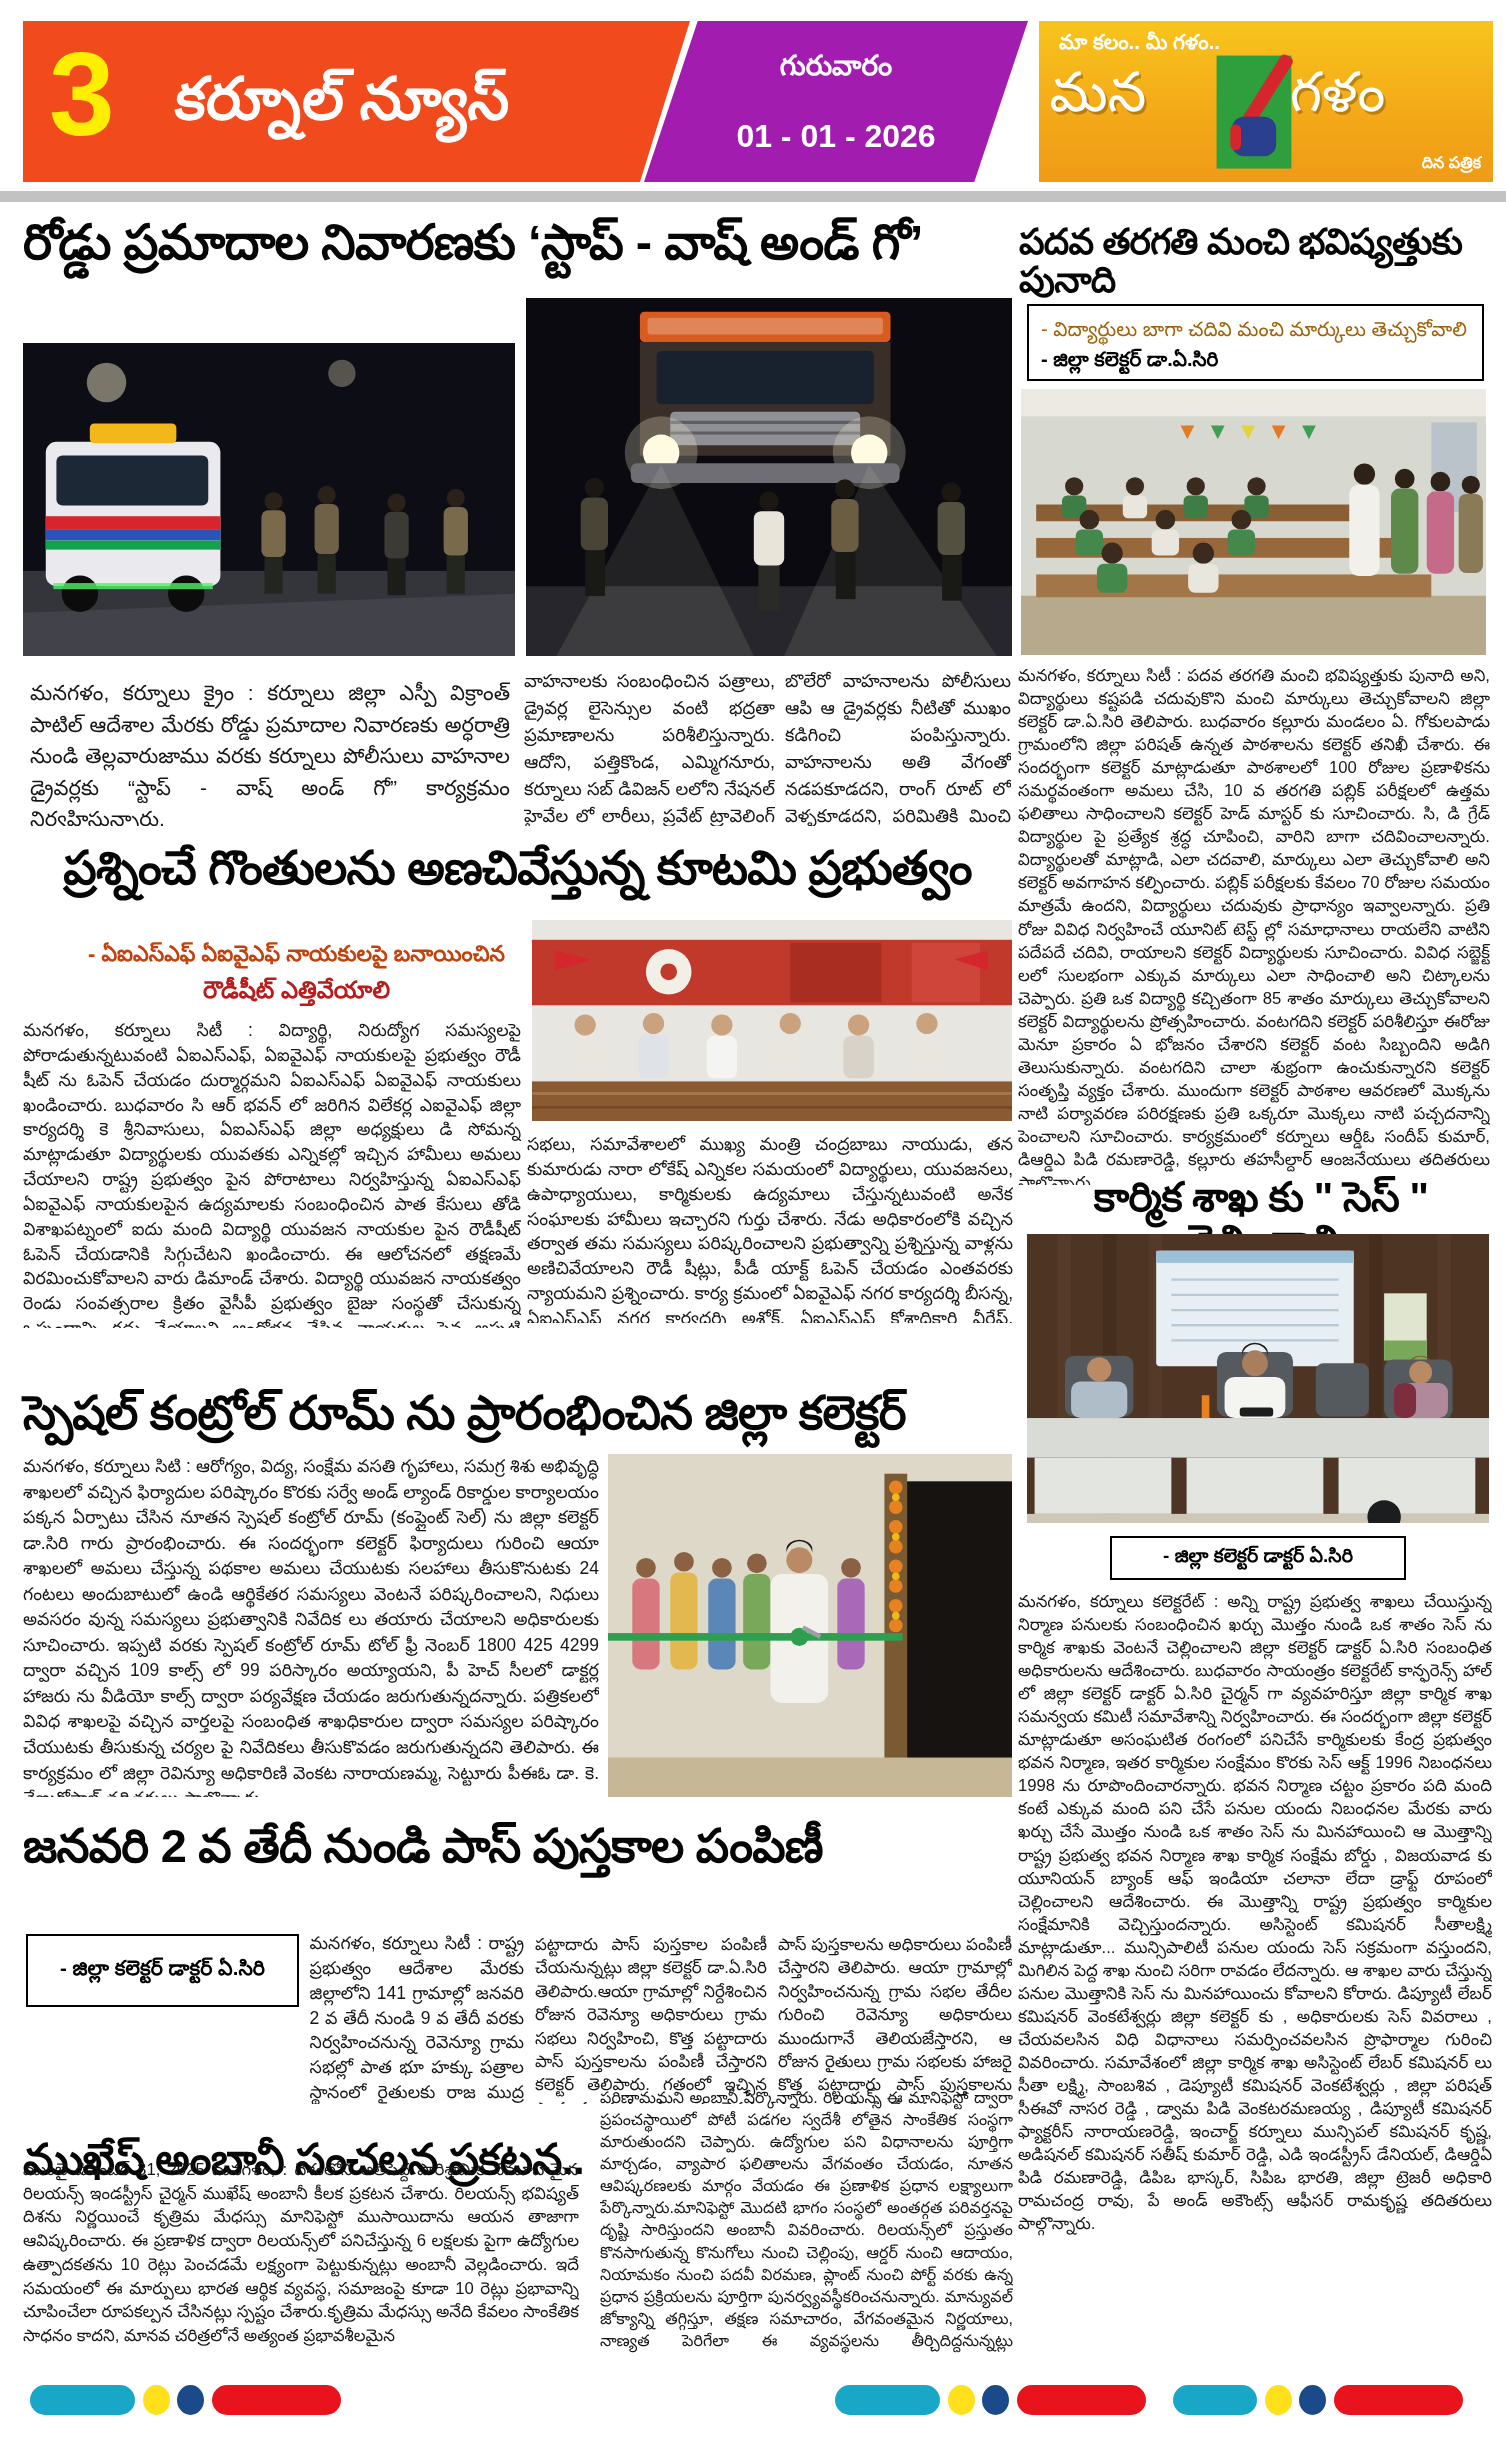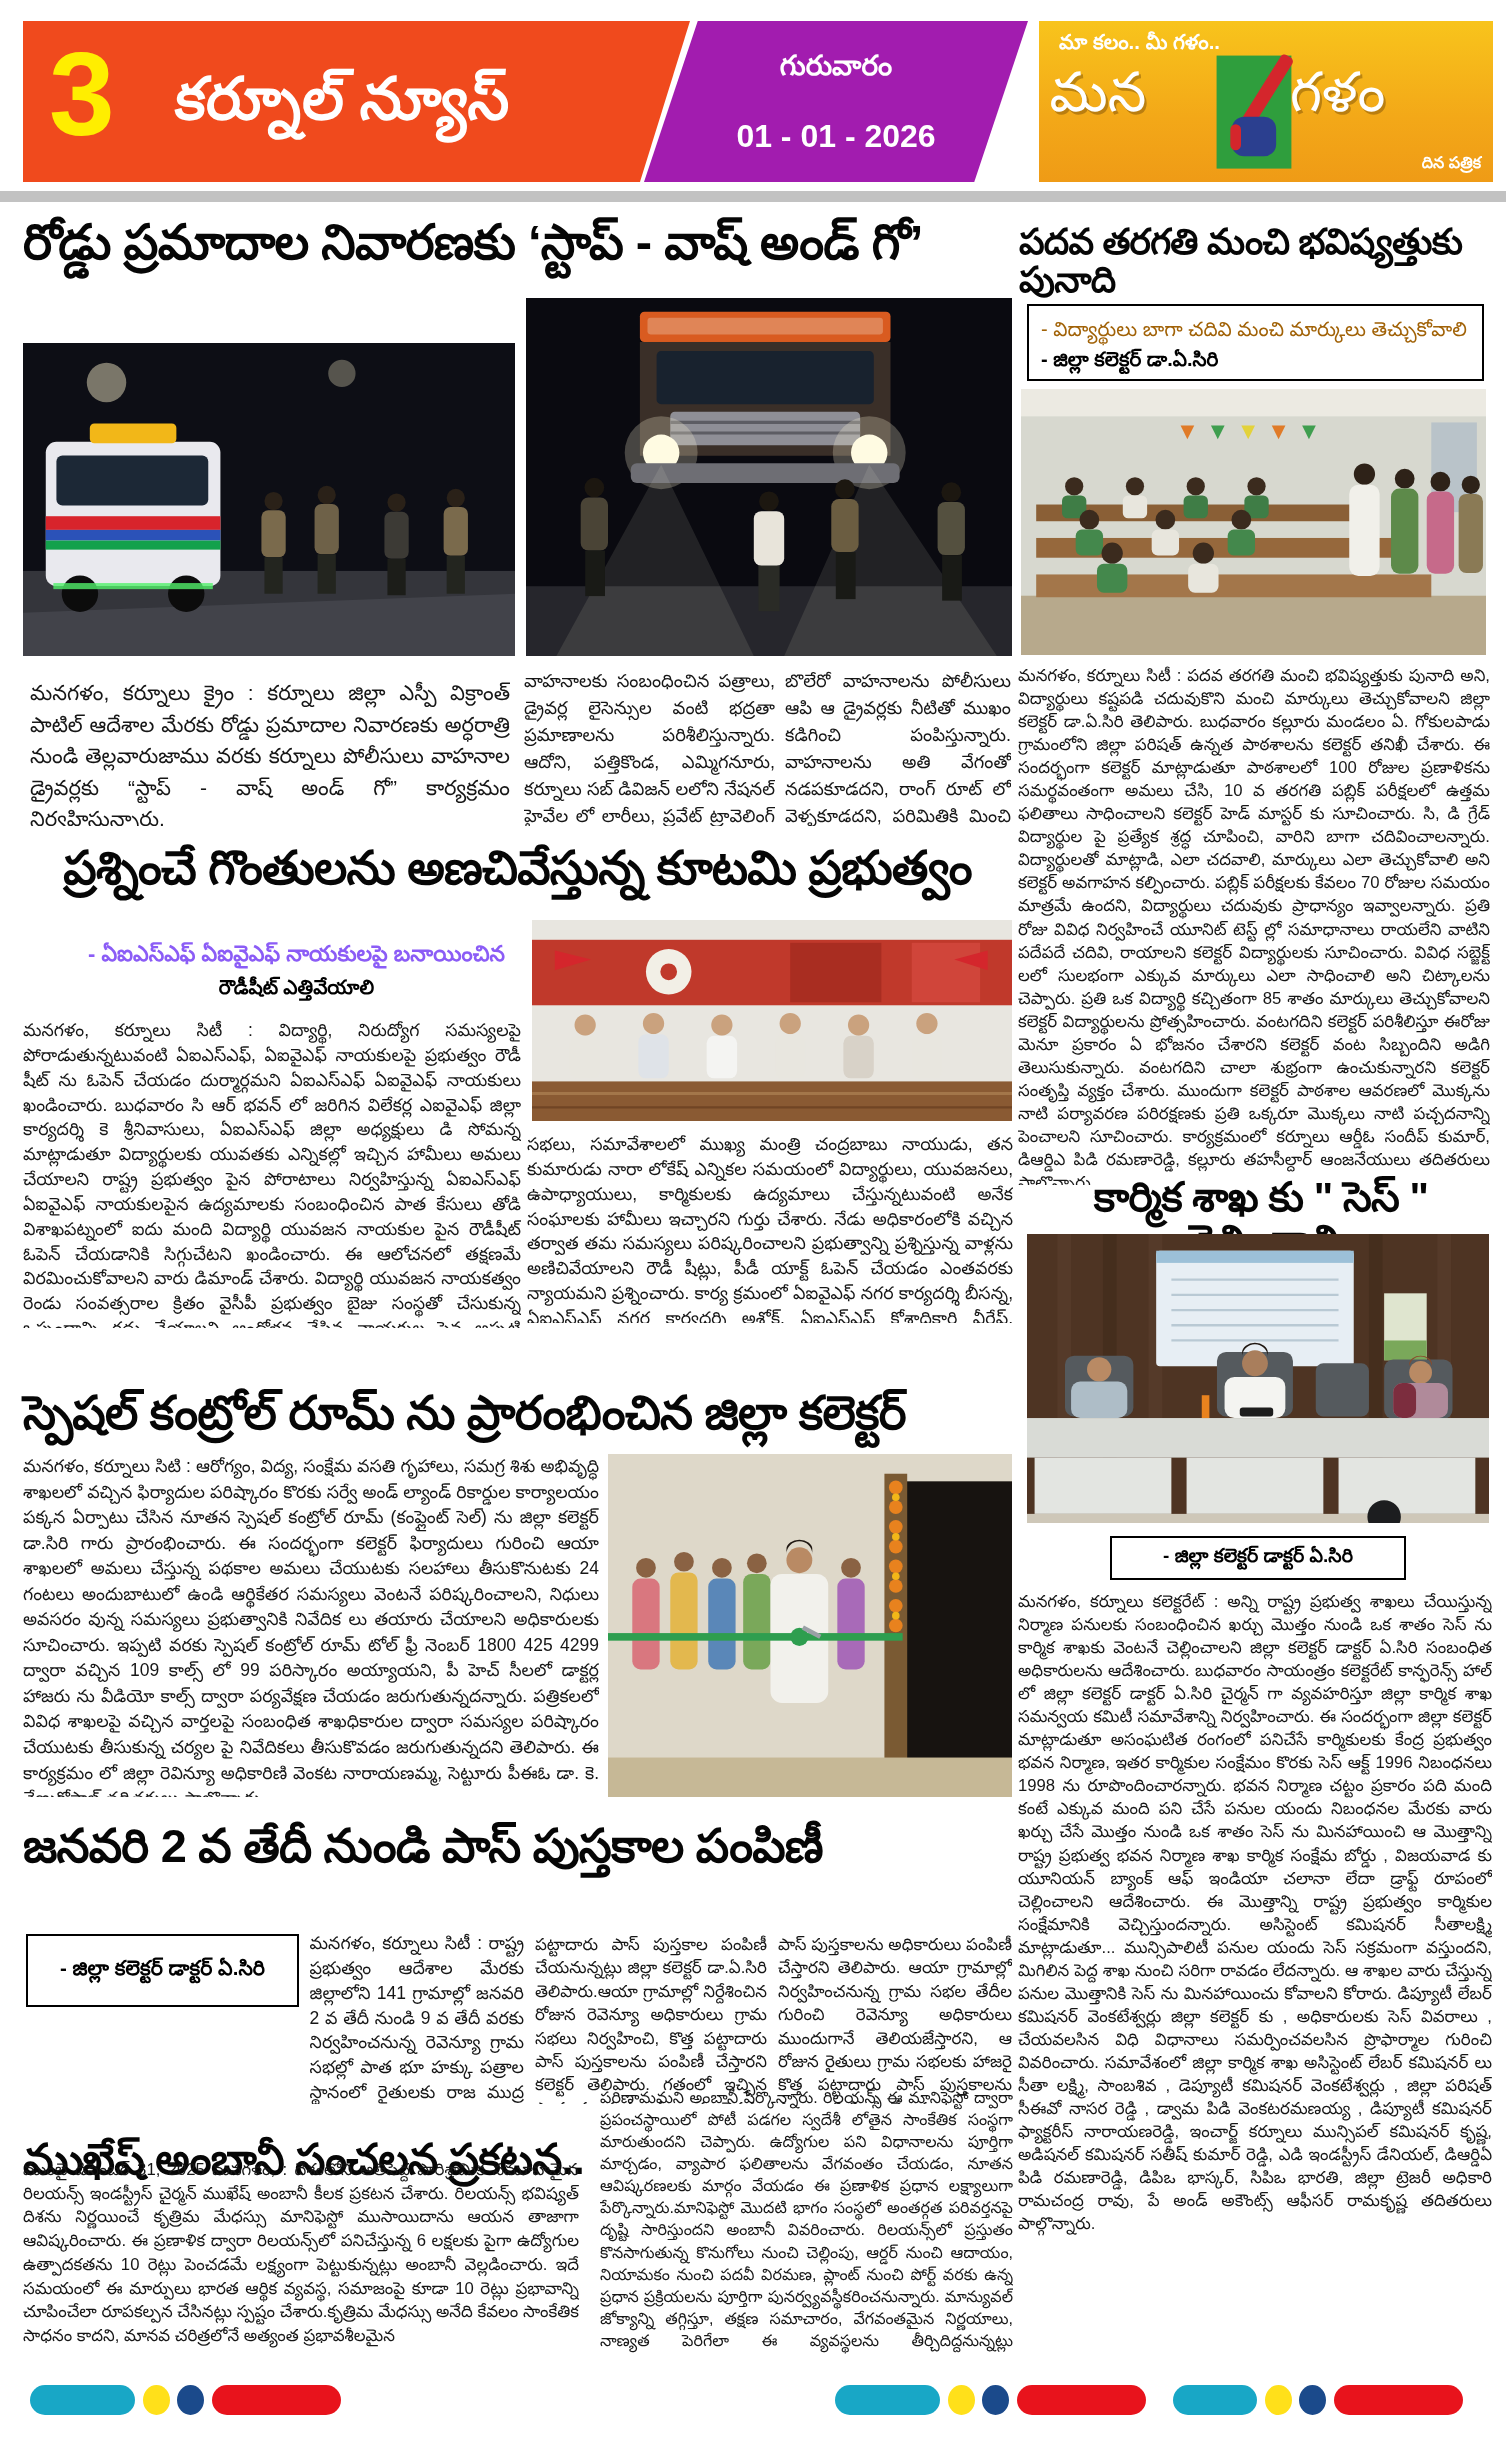--- a/index.html
+++ b/index.html
@@ -230,22 +230,22 @@
           </g>
       </g>
     </svg>
   </div>
 
   <div class="abs bt" style="left:1018px;top:664px;width:472px;height:521px;font-size:16.7px;line-height:1.38;">మనగళం, కర్నూలు సిటీ :  పదవ తరగతి మంచి భవిష్యత్తుకు పునాది అని, విద్యార్థులు కష్టపడి చదువుకొని మంచి మార్కులు తెచ్చుకోవాలని జిల్లా కలెక్టర్ డా.ఏ.సిరి తెలిపారు. బుధవారం కల్లూరు మండలం ఏ. గోకులపాడు గ్రామంలోని జిల్లా పరిషత్ ఉన్నత పాఠశాలను కలెక్టర్ తనిఖీ చేశారు. ఈ సందర్భంగా కలెక్టర్ మాట్లాడుతూ పాఠశాలలో 100 రోజుల ప్రణాళికను సమర్థవంతంగా అమలు చేసి, 10 వ తరగతి పబ్లిక్ పరీక్షలలో ఉత్తమ ఫలితాలు సాధించాలని కలెక్టర్ హెడ్ మాస్టర్ కు సూచించారు. సి, డి గ్రేడ్ విద్యార్థుల పై ప్రత్యేక శ్రద్ధ చూపించి, వారిని బాగా చదివించాలన్నారు. విద్యార్థులతో మాట్లాడి, ఎలా చదవాలి, మార్కులు ఎలా తెచ్చుకోవాలి అని కలెక్టర్ అవగాహన కల్పించారు. పబ్లిక్ పరీక్షలకు కేవలం 70 రోజుల సమయం మాత్రమే ఉందని, విద్యార్థులు చదువుకు ప్రాధాన్యం ఇవ్వాలన్నారు. ప్రతి రోజు వివిధ నిర్వహించే యూనిట్ టెస్ట్ ల్లో సమాధానాలు రాయలేని వాటిని పదేపదే చదివి, రాయాలని కలెక్టర్ విద్యార్థులకు సూచించారు. వివిధ సబ్జెక్ట్ లలో సులభంగా ఎక్కువ మార్కులు ఎలా సాధించాలి అని చిట్కాలను చెప్పారు. ప్రతి ఒక విద్యార్థి కచ్చితంగా 85 శాతం మార్కులు తెచ్చుకోవాలని కలెక్టర్ విద్యార్థులను ప్రోత్సహించారు. వంటగదిని కలెక్టర్ పరిశీలిస్తూ ఈరోజు మెనూ ప్రకారం ఏ భోజనం చేశారని కలెక్టర్ వంట సిబ్బందిని అడిగి తెలుసుకున్నారు. వంటగదిని చాలా శుభ్రంగా ఉంచుకున్నారని కలెక్టర్ సంతృప్తి వ్యక్తం చేశారు. ముందుగా కలెక్టర్ పాఠశాల ఆవరణలో మొక్కను నాటి పర్యావరణ పరిరక్షణకు ప్రతి ఒక్కరూ మొక్కలు నాటి పచ్చదనాన్ని పెంచాలని సూచించారు. కార్యక్రమంలో కర్నూలు ఆర్డీఓ సందీప్ కుమార్, డిఆర్డిఎ పిడి రమణారెడ్డి, కల్లూరు తహసీల్దార్ ఆంజనేయులు తదితరులు పాల్గొన్నారు.</div>
 
   <div class="abs headline" style="left:23px;top:843px;width:989px;font-size:47px;text-align:center;">ప్రశ్నించే గొంతులను అణచివేస్తున్న కూటమి ప్రభుత్వం</div>
 
   <div class="abs" style="left:84px;top:936px;width:425px;text-align:center;">
-    <div style="font-size:22px;font-weight:800;color:#8b5cf6;line-height:1.6;">- ఏఐఎస్ఎఫ్ ఏఐవైఎఫ్ నాయకులపై  బనాయించిన</div>
-    <div style="font-size:20px;font-weight:800;color:#000000;line-height:1.6;font-family:Liberation Serif, serif;">రౌడీషీట్ ఎత్తివేయాలి</div>
+    <div style="font-size:22px;font-weight:800;color:#c2410c;line-height:1.6;">- ఏఐఎస్ఎఫ్ ఏఐవైఎఫ్ నాయకులపై  బనాయించిన</div>
+    <div style="font-size:24px;font-weight:800;color:#b91c1c;line-height:1.6;">రౌడీషీట్ ఎత్తివేయాలి</div>
   </div>
 
   <div class="abs bt" style="left:23px;top:1018px;width:498px;height:310px;font-size:17.5px;line-height:1.42;">మనగళం, కర్నూలు సిటీ : విద్యార్థి, నిరుద్యోగ సమస్యలపై పోరాడుతున్నటువంటి ఏఐఎస్ఎఫ్, ఏఐవైఎఫ్ నాయకులపై ప్రభుత్వం రౌడీ షీట్ ను ఓపెన్ చేయడం దుర్మార్గమని ఏఐఎస్ఎఫ్ ఏఐవైఎఫ్ నాయకులు ఖండించారు. బుధవారం సి ఆర్ భవన్ లో జరిగిన విలేకర్ల ఎఐవైఎఫ్ జిల్లా కార్యదర్శి కె శ్రీనివాసులు, ఏఐఎస్ఎఫ్ జిల్లా అధ్యక్షులు డి సోమన్న మాట్లాడుతూ విద్యార్థులకు యువతకు ఎన్నికల్లో ఇచ్చిన హామీలు అమలు చేయాలని రాష్ట్ర ప్రభుత్వం పైన పోరాటాలు నిర్వహిస్తున్న ఏఐఎస్ఎఫ్ ఏఐవైఎఫ్ నాయకులపైన ఉద్యమాలకు సంబంధించిన పాత కేసులు తోడి విశాఖపట్నంలో ఐదు మంది విద్యార్థి యువజన నాయకుల పైన రౌడీషీట్ ఓపెన్ చేయడానికి సిగ్గుచేటని ఖండించారు. ఈ ఆలోచనలో తక్షణమే విరమించుకోవాలని వారు డిమాండ్ చేశారు. విద్యార్థి యువజన నాయకత్వం రెండు సంవత్సరాల క్రితం వైసీపీ ప్రభుత్వం బైజు సంస్థతో చేసుకున్న ఒప్పందాన్ని రద్దు చేయాలని ఆందోళన చేసిన నాయకుల పైన అప్పటి ప్రభుత్వం కేసు పెట్టడం జరిగిందన్నారు. నేడు రెండు సంవత్సరాల తర్వాత పాత కేసులు అన్నీ తోడి విద్యార్థి యువజన నాయకుల పైన రౌడీషీట్ ఓపెన్ చేశారని మండిపడ్డారు. మన ప్రభుత్వం అధికారంలోకి వస్తే పాత కేసులు తొలగిస్తామని అనేక</div>
 
   <div class="abs photo" style="left:532px;top:920px;width:480px;height:201px;">
     <svg viewBox="0 0 632 264" preserveAspectRatio="none">
       <rect width="632" height="264" fill="#e8e6e0"></rect>
       <rect y="26" width="632" height="86" fill="#c0392b"></rect>
       <rect x="340" y="30" width="120" height="78" fill="#a92d21"></rect>
       <rect x="500" y="30" width="90" height="78" fill="#d0453a"></rect>

